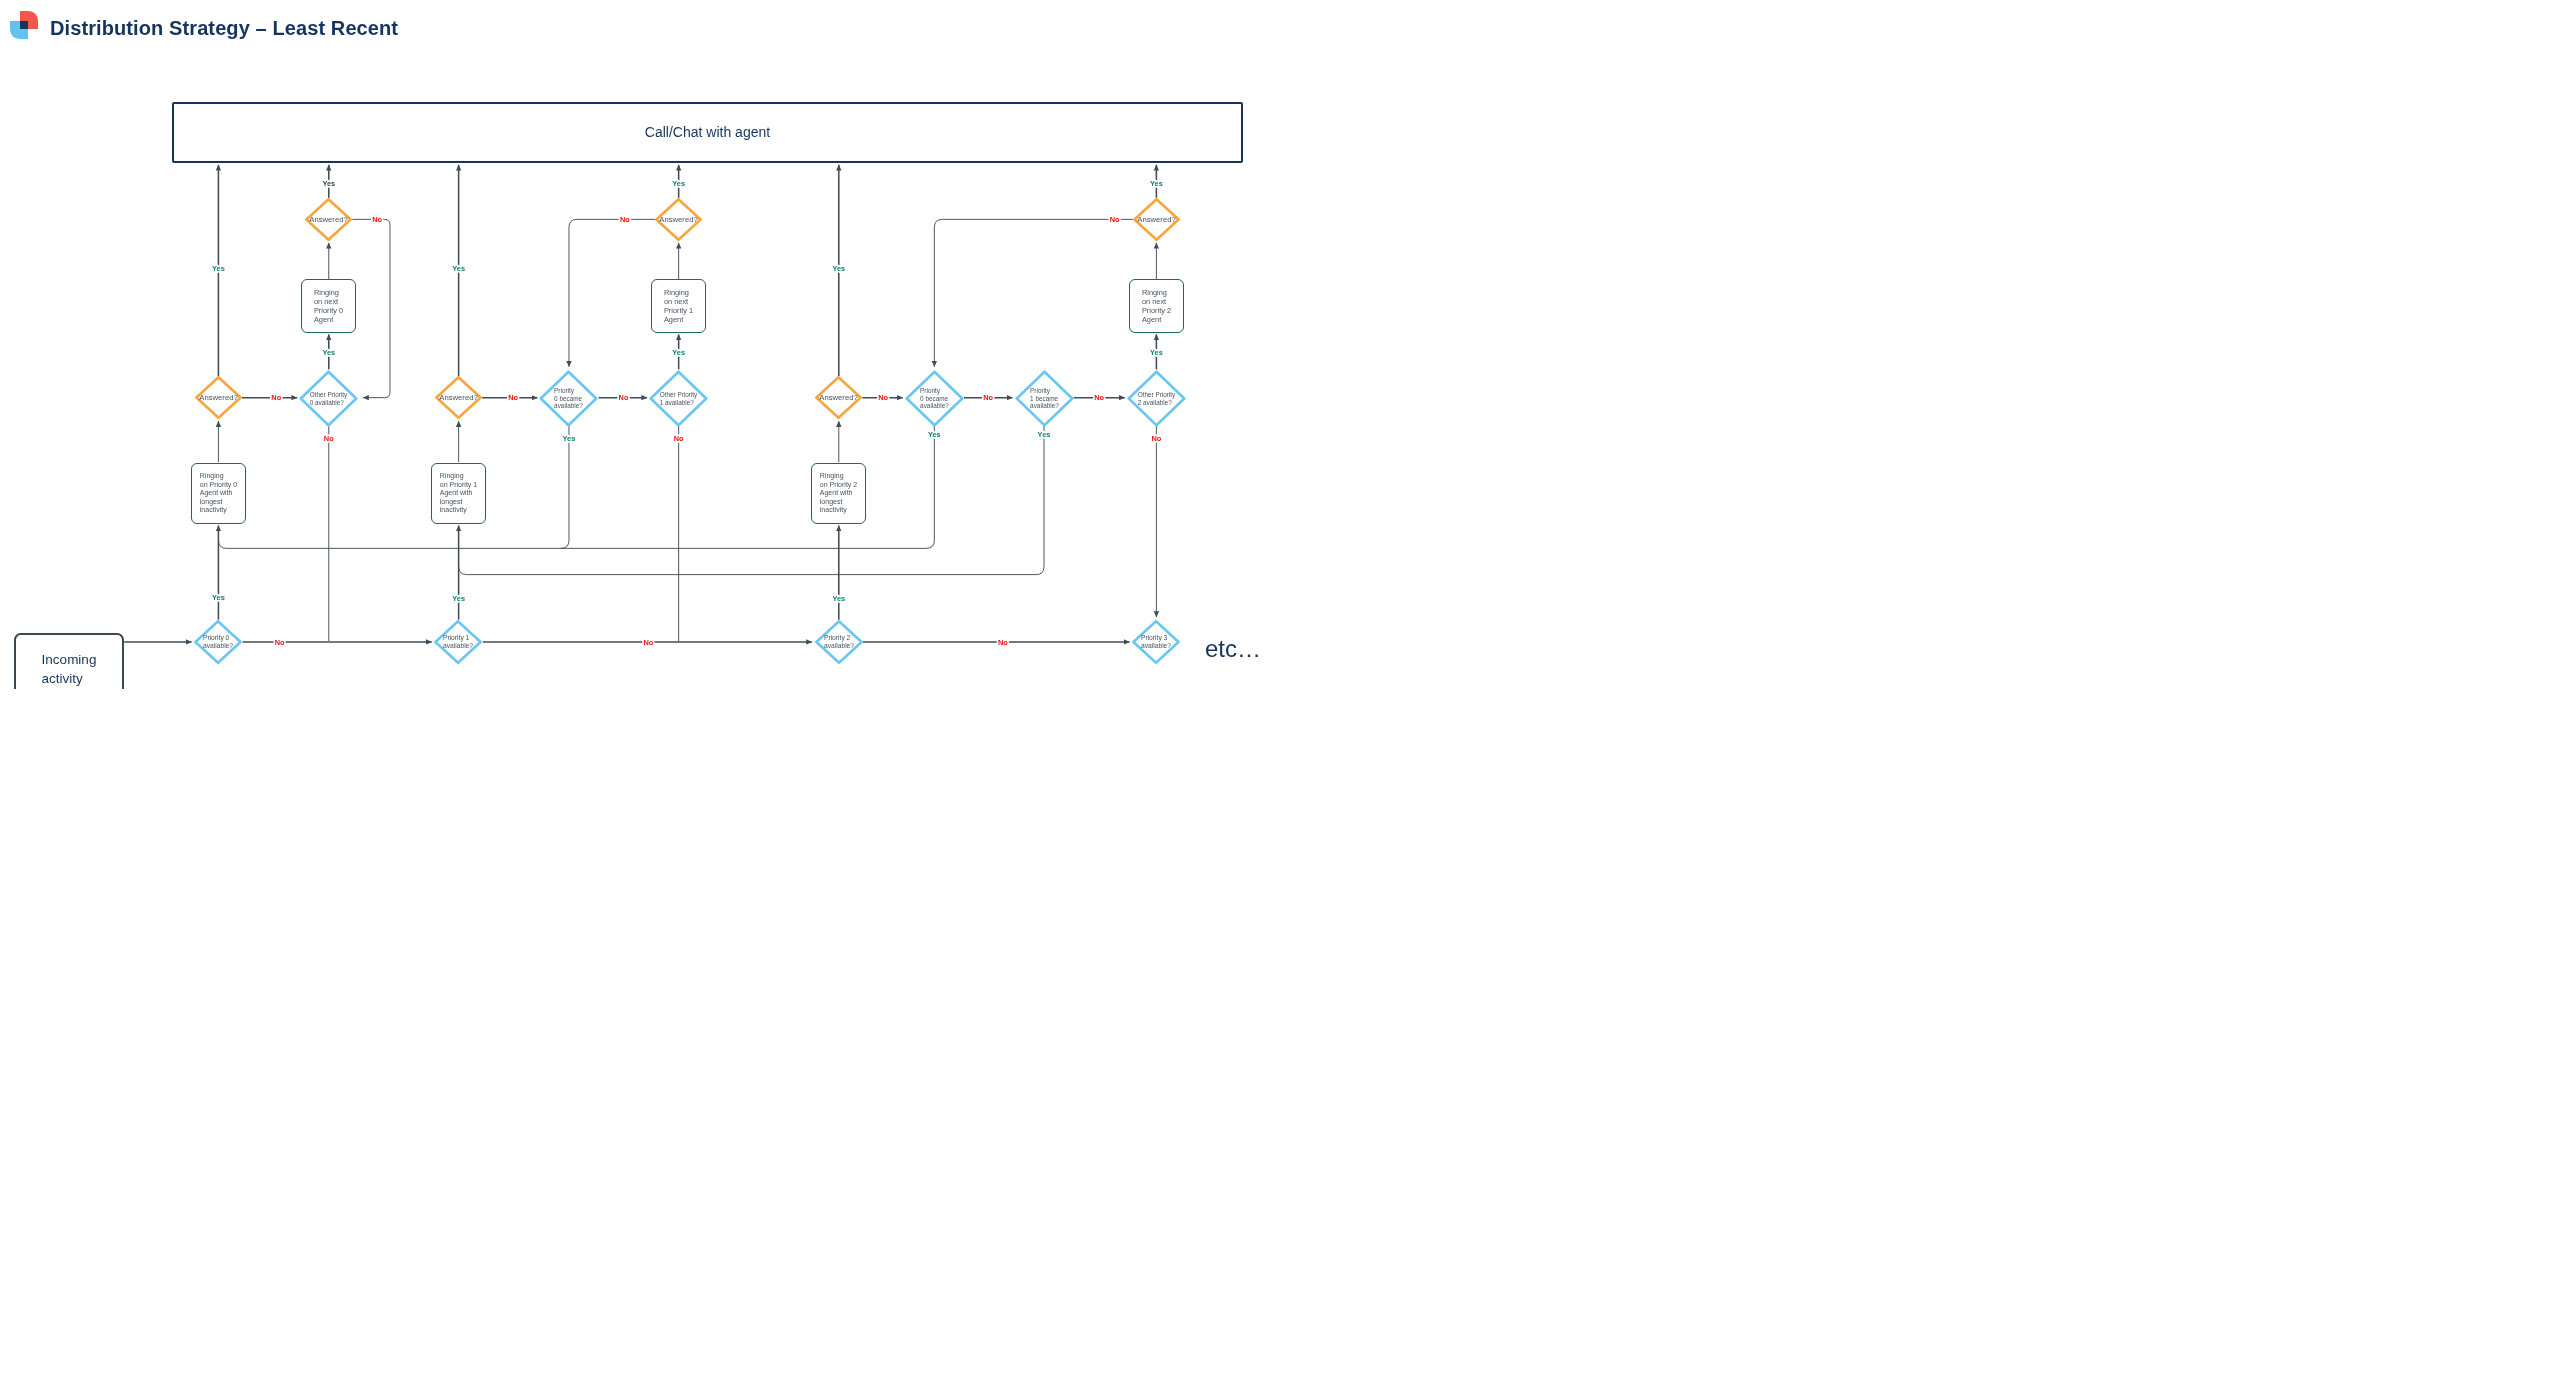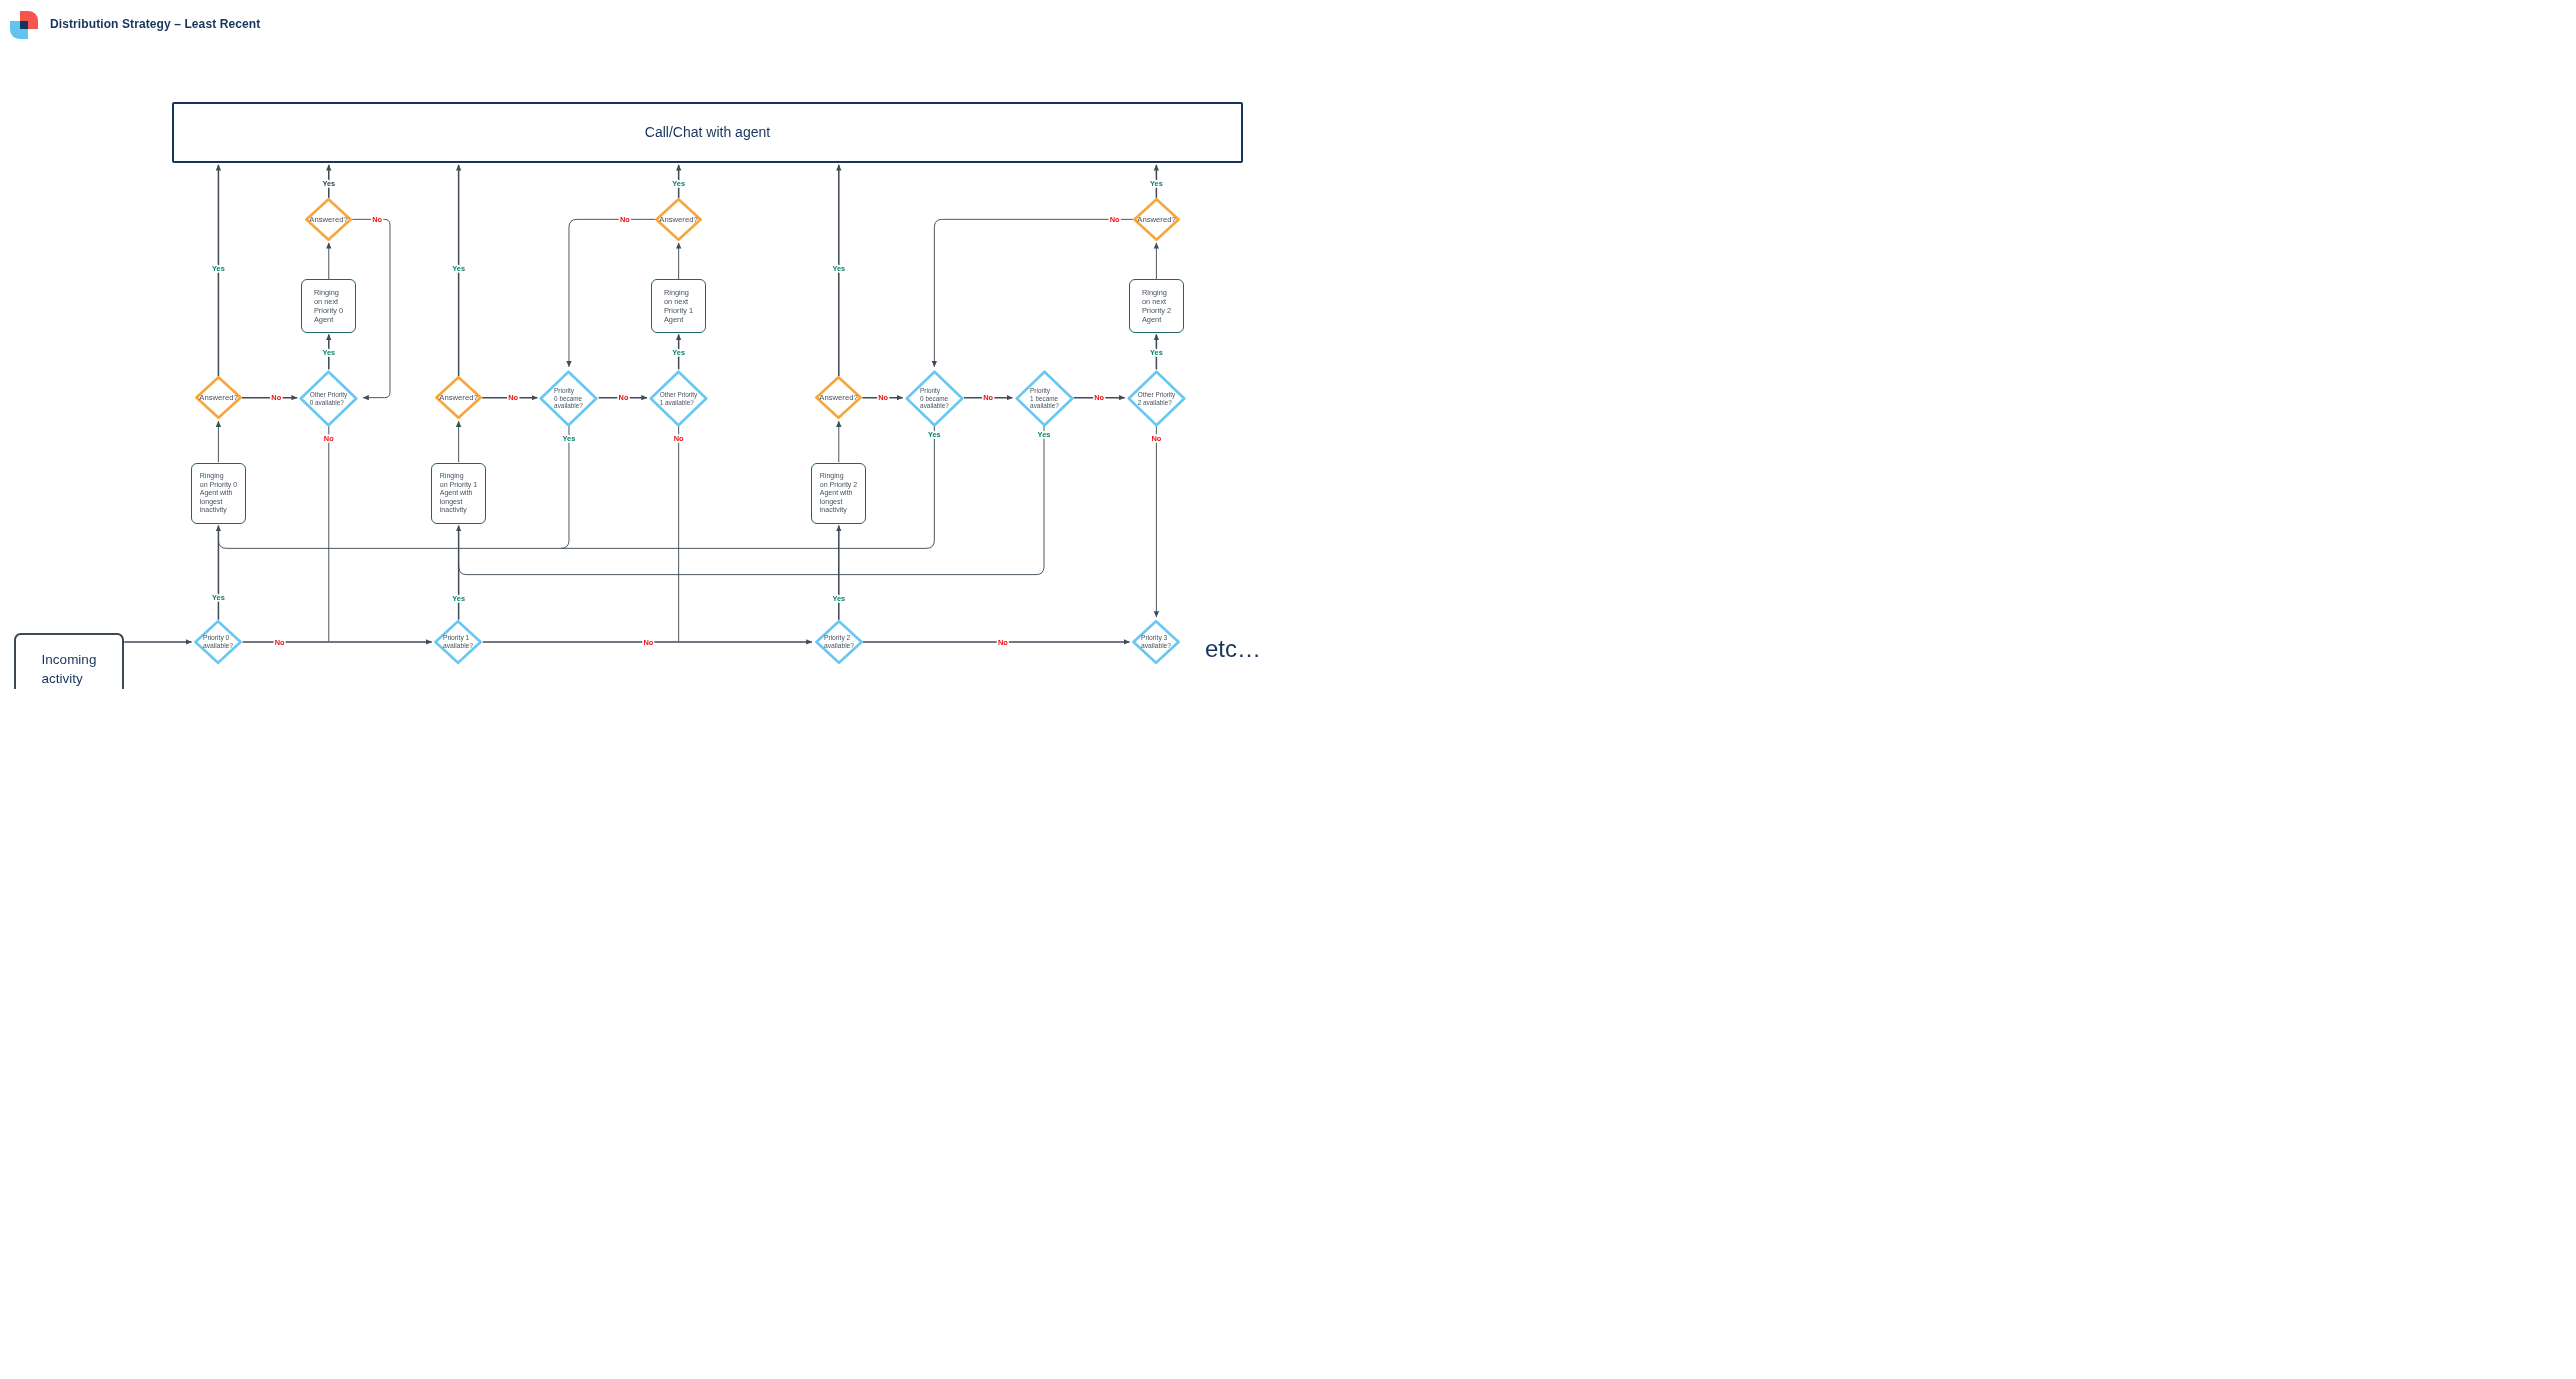--- a/index.html
+++ b/index.html
@@ -6,21 +6,21 @@
   .canvas{
     position:relative;width:1288px;height:689px;background:#fff;overflow:hidden;
     font-family:"Liberation Sans",sans-serif;
   }
   
   .titlebar{position:absolute;left:0;top:0;width:100%;height:61px;}
   .logo{position:absolute;left:10px;top:11.4px;width:28px;height:28px;}
   .logo .lred{position:absolute;left:10px;top:0;width:18px;height:18px;background:var(--logo-red);border-top-right-radius:9.4px;}
   .logo .lblue{position:absolute;left:0;top:10px;width:18px;height:18px;background:var(--logo-blue);border-bottom-left-radius:9.4px;}
   .logo .lnavy{position:absolute;left:10px;top:10px;width:8px;height:8px;background:var(--navy);}
-  .page-title{position:absolute;left:50px;top:17px;font-size:12px;font-weight:700;color:var(--navy);letter-spacing:0.1px;text-align:center;}
+  .page-title{position:absolute;left:50px;top:17px;font-size:20px;font-weight:700;color:var(--navy);letter-spacing:0.1px;text-align:center;}
   
   svg.edges{position:absolute;left:0;top:0;width:1288px;height:689px;}
   .e{fill:none;stroke:var(--line);}
   .e.b{stroke-width:2.3px;}
   .e.t{stroke-width:1.4px;}
   .lbl{font-family:"Liberation Sans",sans-serif;font-size:11px;font-weight:700;text-anchor:middle;
        paint-order:stroke;stroke:#fff;stroke-width:5px;stroke-linejoin:round;}
   .lbl.yes{fill:var(--green);}
   .lbl.no{fill:var(--red);}
   .lbl.yesdark{fill:var(--ink);}

